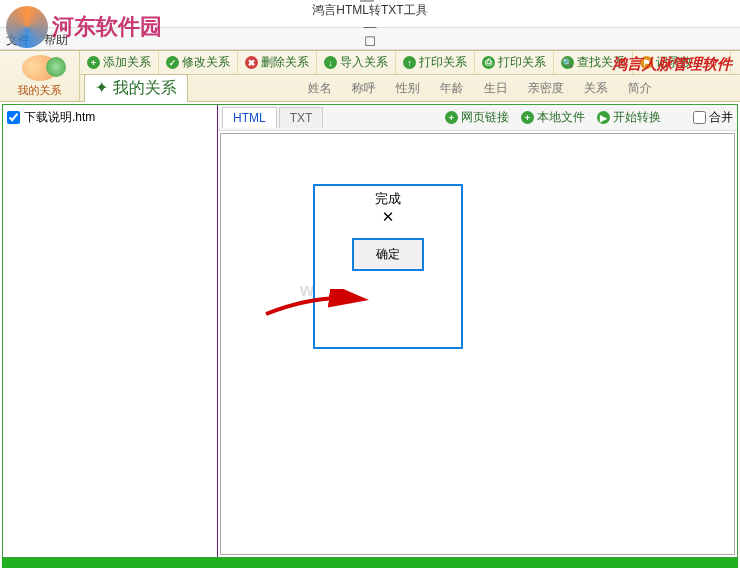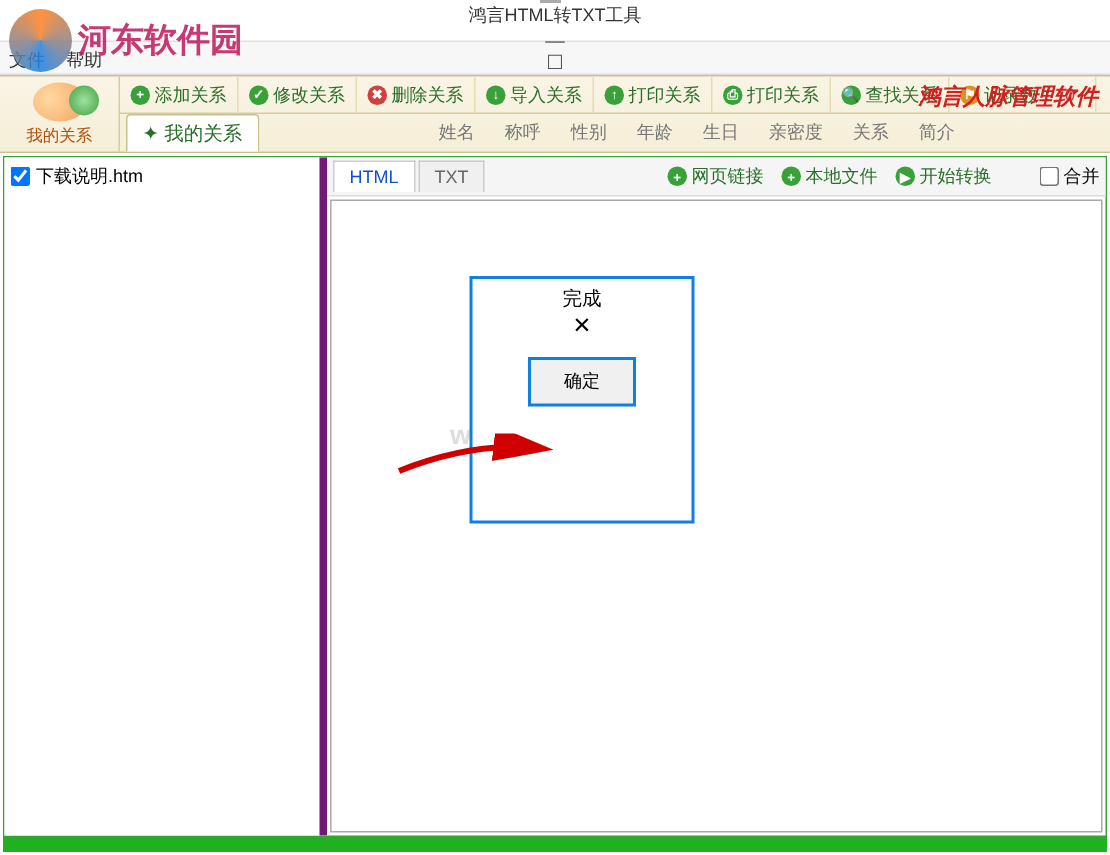--- a/index.html
+++ b/index.html
@@ -21,26 +21,26 @@
 
 .toolrow { flex: 1; display: flex; flex-direction: column; }
 .toolrow1 { height: 26px; display: flex; align-items: center; border-bottom: 1px solid #d6cc9c; }
 .tbtn { display: flex; align-items: center; font-size: 12px; color: #2a6e2a; padding: 0 7px; height: 100%; border-right: 1px solid #e5dcb0; }
 .tbtn .ic { width: 13px; height: 13px; margin-right: 3px; border-radius: 50%; display: flex; align-items: center; justify-content: center; font-size: 9px; color: #fff; font-weight: bold; }
 .ic.add{background:#3aa03a}.ic.edit{background:#3aa03a}.ic.del{background:#d04040}.ic.imp{background:#3aa03a}.ic.exp{background:#3aa03a}.ic.prn{background:#3aa03a}.ic.srch{background:#3aa03a}.ic.flag{background:#e09020}
 .reccount { font-size: 12px; color: #d04040; padding: 0 6px; }
 .brand { position: absolute; right: 8px; top: 4px; font-size: 15px; font-weight: bold; font-style: italic; color: #d02020; }
 
 .toolrow2 { height: 26px; display: flex; align-items: center; }
-.tabmy { background: #fff; border: 1px solid #c9c08f; border-bottom: none; padding: 3px 10px; font-size: 13px; color: #2a6e2a; margin-left: 4px; border-radius: 3px 3px 0 0; }
+.tabmy { background: #fff; border: 1px solid #c9c08f; border-bottom: none; padding: 3px 10px; font-size: 16px; color: #2a6e2a; margin-left: 4px; border-radius: 3px 3px 0 0; }
 .colhdrs { display: flex; flex: 1; font-size: 12px; color: #777; margin-left: 120px; }
 .colhdrs span { margin-right: 20px; }
 
 .mainarea { display: flex; height: 454px; border: 1px solid #3aa03a; margin: 2px; }
-.leftpane { width: 215px; border-right: 5px solid #701a75; background: #fff; padding: 4px; font-size: 12px; }
+.leftpane { width: 215px; border-right: 1px solid #701a75; background: #fff; padding: 4px; font-size: 12px; }
 .fileitem { display: flex; align-items: center; }
 .fileitem input { margin-right: 4px; }
 
 .rightpane { flex: 1; display: flex; flex-direction: column; position: relative; }
 .rtoolbar { height: 26px; background: #f5f5f5; border-bottom: 1px solid #ddd; display: flex; align-items: center; padding: 0 4px; font-size: 12px; }
 .rtab { padding: 3px 10px; border: 1px solid #ccc; background: #fff; margin-right: 2px; color: #1050d0; border-bottom: none; }
 .rtab.inactive { background: #f0f0f0; color: #666; }
 .rspace { flex: 1; }
 .rbtn { display: flex; align-items: center; color: #2a6e2a; margin: 0 6px; }
 .rbtn .ic { width: 13px; height: 13px; margin-right: 3px; border-radius: 50%; background: #3aa03a; display:flex;align-items:center;justify-content:center;color:#fff;font-size:9px;font-weight:bold; }

